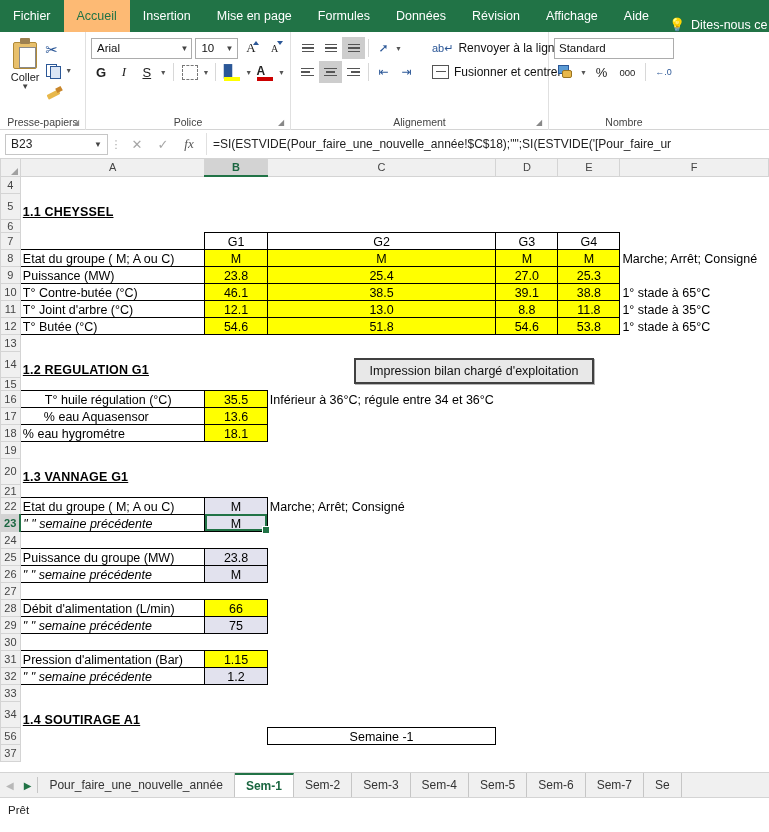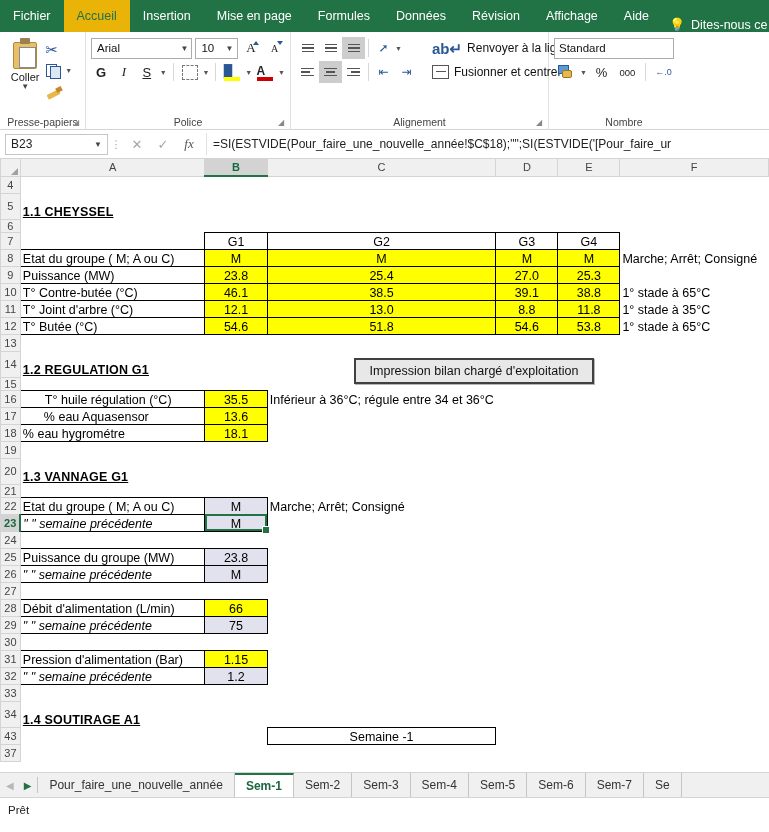--- a/index.html
+++ b/index.html
@@ -14,21 +14,21 @@
     height: 32px; background: #217346;
     display: flex; align-items: flex-end;
     position: relative;
   }
   .rtab {
     height: 32px; padding: 16px 13px;
     color: #fff; font-size: 12.5px;
     display: flex; align-items: center;
     white-space: nowrap; cursor: pointer;
   }
-  .rtab.active { background: #eab308; color: #217346; }
+  .rtab.active { background: #fdba74; color: #217346; }
   .tellme {
     display: flex; align-items: center; gap: 5px;
     color: #fff; font-size: 12.5px; padding: 0 8px;
     white-space: nowrap;
   }
   .bulb { font-size: 13px; }
 
   
   .ribbon {
     height: 98px; background: #fff;
@@ -146,21 +146,21 @@
     width: 23px; height: 22px; display: flex; flex-direction: column;
     align-items: center; justify-content: center; gap: 2px; cursor: pointer;
   }
   .al-btn.on { background: #cdcdcd; }
   .ln { height: 1.6px; background: #555; }
   .wrap-btn, .merge-btn {
     display: flex; align-items: center; gap: 5px; height: 24px;
     padding: 0 4px; font-size: 12px; color: #111; cursor: pointer;
     white-space: nowrap;
   }
-  .wrap-ico { font-size: 15px; color: #2b5797; font-weight: bold; line-height: 11px; }
+  .wrap-ico { font-size: 11px; color: #2b5797; font-weight: normal; line-height: 11px; }
   .merge-ico {
     width: 17px; height: 14px; border: 1.3px solid #555;
     position: relative; background: #fff;
   }
   .merge-ico:after {
     content: ''; position: absolute; left: 3px; top: 5px;
     width: 10px; height: 1.4px; background: #555;
   }
 
   
@@ -796,21 +796,21 @@
         <tr style="height: 26px;">
           <td class="rowhdr">34</td>
           <td class="cell hdr-title" style="width: 204px;">1.4  SOUTIRAGE A1</td>
           <td class="cell" style="width: 96px;"></td>
           <td class="cell" style="width: 95px;"></td>
           <td class="cell" style="width: 95px;"></td>
           <td class="cell" style="width: 95px;"></td>
           <td class="cell" style="width: 158px;"></td>
         </tr>
         <tr style="height: 17px;">
-          <td class="rowhdr">43</td>
+          <td class="rowhdr">56</td>
           <td class="cell" style="width: 204px;"></td>
           <td class="cell" style="width: 96px;"></td>
           <td class="cell bx ctr" style="width: 95px;">Semaine -1</td>
           <td class="cell" style="width: 95px;"></td>
           <td class="cell" style="width: 95px;"></td>
           <td class="cell" style="width: 158px;"></td>
         </tr>
         <tr style="height: 17px;">
           <td class="rowhdr">37</td>
           <td class="cell" style="width: 204px;"></td>

